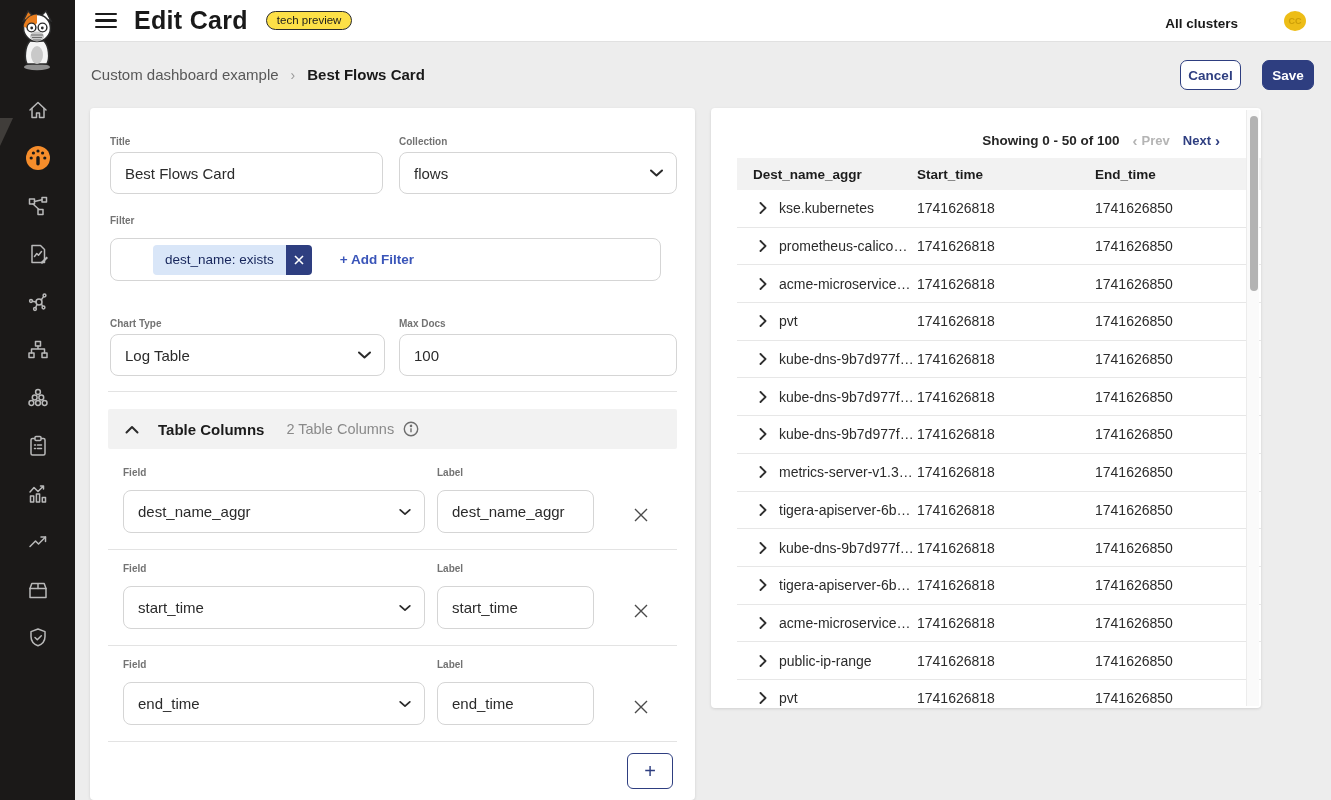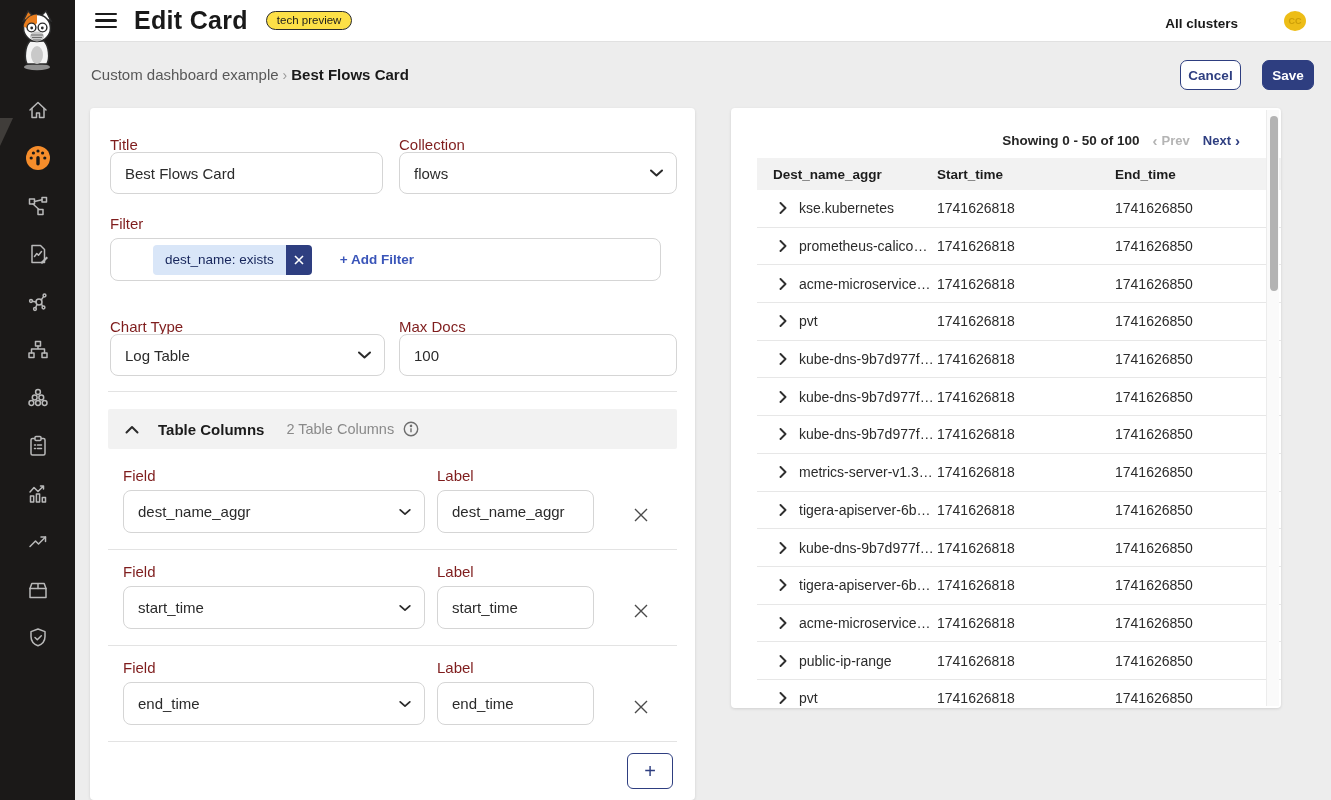--- a/index.html
+++ b/index.html
@@ -22,35 +22,35 @@
   .burger { width:22px; display:flex; flex-direction:column; gap:4px; cursor:pointer; }
   .burger span { display:block; height:2.6px; background:#1b1b1b; border-radius:2px; }
   .app-title { margin-left:17px; font-size:25px; font-weight:800; letter-spacing:.3px; color:#191919; }
   .badge { margin-left:18px; border:1px solid #2b2b2b; border-radius:10px; padding:2px 10px 3px;
            font-size:11.5px; color:#1d1d1d; background:#fde047; }
   .topbar-right { margin-left:auto; display:flex; align-items:flex-end; gap:46px; }
   .cluster-sel { font-size:13.5px; font-weight:600; color:#191919; cursor:pointer; }
   .avatar { width:22px; height:20px; border-radius:50%; background:#edbd17; color:#cc9e08;
             font-size:9px; font-weight:700; display:flex; align-items:center; justify-content:center; cursor:pointer; }
   
-  .crumbs { position:absolute; left:91px; top:66px; display:flex; align-items:center; gap:4px; z-index:5; }
+  .crumbs { position:absolute; left:91px; top:66px; display:flex; align-items:center; gap:12px; z-index:5; }
   .crumb-parent { font-size:15px; color:#585858; cursor:pointer; }
   .crumb-sep { font-size:14px; color:#9a9a9a; }
   .crumb-current { font-size:15px; font-weight:700; color:#191919; }
   .btn { position:absolute; top:60px; height:30px; border-radius:7px; font-size:13.5px; font-weight:700;
          display:flex; align-items:center; justify-content:center; cursor:pointer; z-index:5;
          font-family:"Liberation Sans", sans-serif; }
   .btn-cancel { left:1180px; width:61px; background:#fff; border:1.5px solid #2e3e80; color:#2e3e80; }
   .btn-save { left:1262px; width:52px; background:#2e3e80; border:1.5px solid #2e3e80; color:#fff; }
   
   .card { position:absolute; background:#fff; border-radius:4px; box-shadow:0 1px 3px rgba(0,0,0,.12); }
   .card-form { left:90px; top:108px; width:605px; height:692px; }
-  .card-preview { left:711px; top:108px; width:550px; height:600px; overflow:hidden;margin-left:20px; }
+  .card-preview { left:711px; top:108px; width:550px; height:600px; overflow:hidden; }
   
-  .flabel { position:absolute; font-size:15px; font-weight:400; color:#7f1d1d; }
+  .flabel { position:absolute; font-size:10px; font-weight:700; color:#737373; }
   .control { position:absolute; height:42px; border:1px solid #d5d5d5; border-radius:8px; background:#fff;
              display:flex; align-items:center; padding-left:14px; font-size:15px; color:#2b2b2b; cursor:text; }
   .select { cursor:pointer; }
   .select .chev { position:absolute; right:13px; top:50%; transform:translateY(-50%); display:flex; }
   .chev svg, .chev-up svg { stroke:#2b2b2b; fill:none; stroke-width:2; stroke-linecap:round; stroke-linejoin:round; }
   .filter-box { position:absolute; left:20px; top:130px; width:551px; height:43px; border:1px solid #d5d5d5;
                 border-radius:8px; display:flex; align-items:center; padding-left:14px; }
   .chip { display:flex; align-items:stretch; height:30px; cursor:default;padding-left:28px; }
   .chip-label { background:#d9e6f8; color:#16255b; font-size:13.5px; display:flex; align-items:center;
                 padding:0 12px; border-radius:4px 0 0 4px; }

